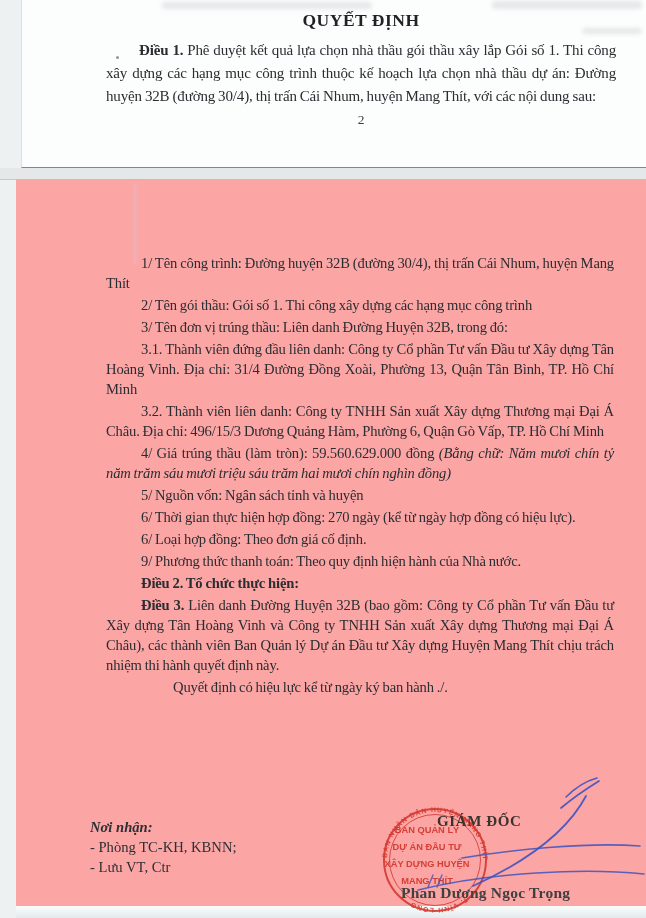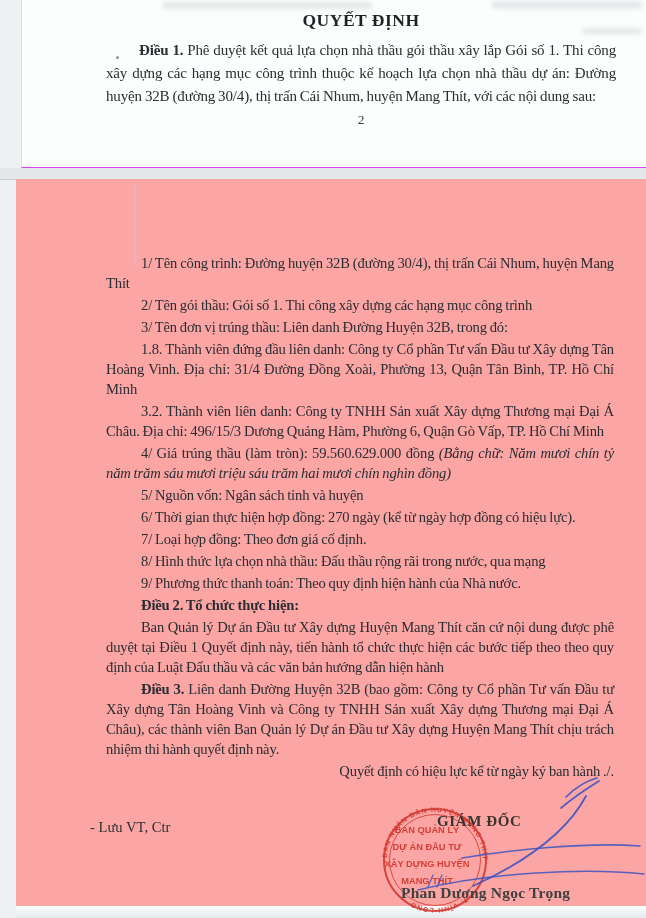--- a/index.html
+++ b/index.html
@@ -41,21 +41,21 @@
     text-align:center;font-weight:bold;font-size:17.5px;
     letter-spacing:.5px;color:#1f2225;margin:0;
   }
   .p1-para{margin:8px 0 4px 0;line-height:23px;font-size:15px;text-indent:33px;}
   .p1-pagenum{text-align:center;font-size:13.5px;margin-top:3px;color:#3a3d40;}
 
   .p2-content{position:absolute;left:90px;top:74px;width:508px;}
   .para{margin:0 0 2px 0;text-indent:35px;}
   .para b{font-weight:bold;}
   .heading{font-weight:bold;}
-  .effective{text-indent:67px;text-align:right;}
+  .effective{text-indent:67px;text-align:left;}
 
   
   .recipients{position:absolute;left:90px;top:817px;font-size:14.6px;line-height:20px;color:#2c2f33;}
   .recipients .label{font-weight:bold;font-style:italic;}
   .sig-title{
     position:absolute;left:437px;top:813px;z-index:4;
     font-weight:bold;font-size:15px;letter-spacing:.6px;color:#3a342d;text-align:center;
   }
   .sig-name{
     position:absolute;left:401px;top:884px;z-index:4;
@@ -89,41 +89,41 @@
 
 <div class="page-gap"></div>
 
 <div class="page2">
   <div class="fold-line" style="left:118px;top:5px;height:80px;"></div>
 
   <div class="p2-content doc-text">
     <p class="para">1/ Tên công trình: Đường huyện 32B (đường 30/4), thị trấn Cái Nhum, huyện Mang Thít</p>
     <p class="para">2/ Tên gói thầu: Gói số 1. Thi công xây dựng các hạng mục công trình</p>
     <p class="para">3/ Tên đơn vị trúng thầu: Liên danh Đường Huyện 32B, trong đó:</p>
-    <p class="para">1.8. Thành viên đứng đầu liên danh: Công ty Cổ phần Tư vấn Đầu tư Xây dựng Tân Hoàng Vinh. Địa chỉ: 31/4 Đường Đồng Xoài, Phường 13, Quận Tân Bình, TP. Hồ Chí Minh</p>
+    <p class="para">3.1. Thành viên đứng đầu liên danh: Công ty Cổ phần Tư vấn Đầu tư Xây dựng Tân Hoàng Vinh. Địa chỉ: 31/4 Đường Đồng Xoài, Phường 13, Quận Tân Bình, TP. Hồ Chí Minh</p>
     <p class="para">3.2. Thành viên liên danh: Công ty TNHH Sản xuất Xây dựng Thương mại Đại Á Châu. Địa chỉ: 496/15/3 Dương Quảng Hàm, Phường 6, Quận Gò Vấp, TP. Hồ Chí Minh</p>
     <p class="para"><span>4/ Giá trúng thầu (làm tròn): 59.560.629.000 đồng </span><i>(Bằng chữ: Năm mươi chín tỷ năm trăm sáu mươi triệu sáu trăm hai mươi chín nghìn đồng)</i></p>
     <p class="para">5/ Nguồn vốn: Ngân sách tỉnh và huyện</p>
     <p class="para">6/ Thời gian thực hiện hợp đồng: 270 ngày (kể từ ngày hợp đồng có hiệu lực).</p>
-    <p class="para">7/ Loại hợp đồng: Theo đơn giá cố định.</p>
-    <p class="para">8/ Hình thức lựa chọn nhà thầu: Đấu thầu rộng rãi trong nước, qua mạng</p>
+    <p class="para">6/ Loại hợp đồng: Theo đơn giá cố định.</p>
     <p class="para">9/ Phương thức thanh toán: Theo quy định hiện hành của Nhà nước.</p>
 
     <p class="para heading"><b>Điều 2.</b><span> Tổ chức thực hiện:</span></p>
-    <p class="para">Ban Quản lý Dự án Đầu tư Xây dựng Huyện Mang Thít căn cứ nội dung được phê duyệt tại Điều 1 Quyết định này, tiến hành tổ chức thực hiện các bước tiếp theo theo quy định của Luật Đấu thầu và các văn bản hướng dẫn hiện hành</p>
 
     <p class="para"><b>Điều 3.</b><span> Liên danh Đường Huyện 32B (bao gồm: Công ty Cổ phần Tư vấn Đầu tư Xây dựng Tân Hoàng Vinh và Công ty TNHH Sản xuất Xây dựng Thương mại Đại Á Châu), các thành viên Ban Quản lý Dự án Đầu tư Xây dựng Huyện Mang Thít chịu trách nhiệm thi hành quyết định này.</span></p>
 
     <p class="para effective">Quyết định có hiệu lực kể từ ngày ký ban hành ./.</p>
   </div>
 
   <div class="page2-bottom-edge"></div>
 </div>
 
 <div class="recipients">
+  <div class="label">Nơi nhận:</div>
+  <div>- Phòng TC-KH, KBNN;</div>
   <div>- Lưu VT, Ctr</div>
 </div>
 
 <div class="sig-title">GIÁM ĐỐC</div>
 <div class="sig-name">Phan Dương Ngọc Trọng</div>
 
 <svg class="stamp-svg" width="110" height="110" viewBox="0 0 110 110">
   <circle cx="55" cy="55" r="51" fill="none" stroke-width="2" opacity=".9" stroke="#d23a30"></circle>
   <circle cx="55" cy="55" r="45.5" fill="none" stroke-width="1" opacity=".85" stroke="#d23a30"></circle>
   <defs>

